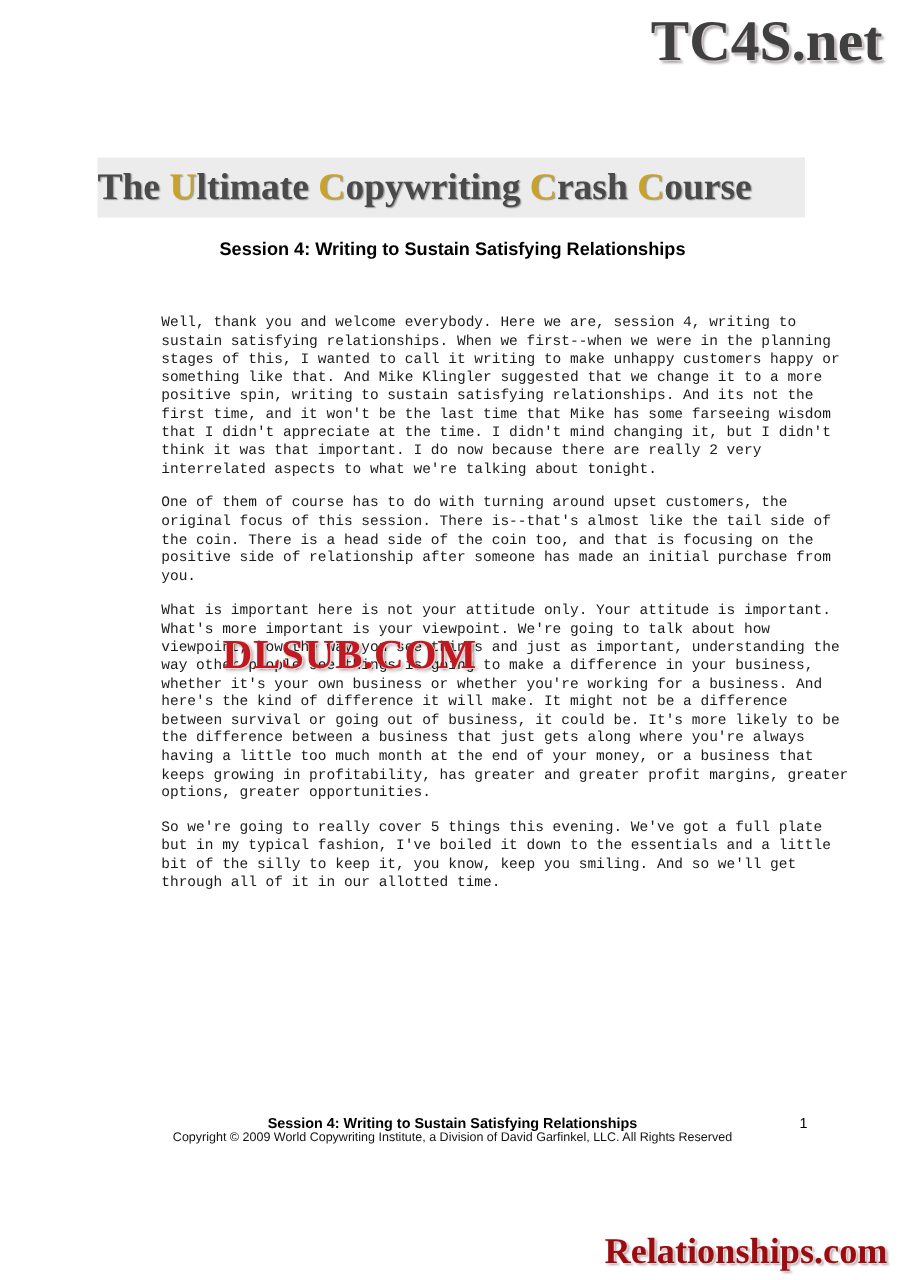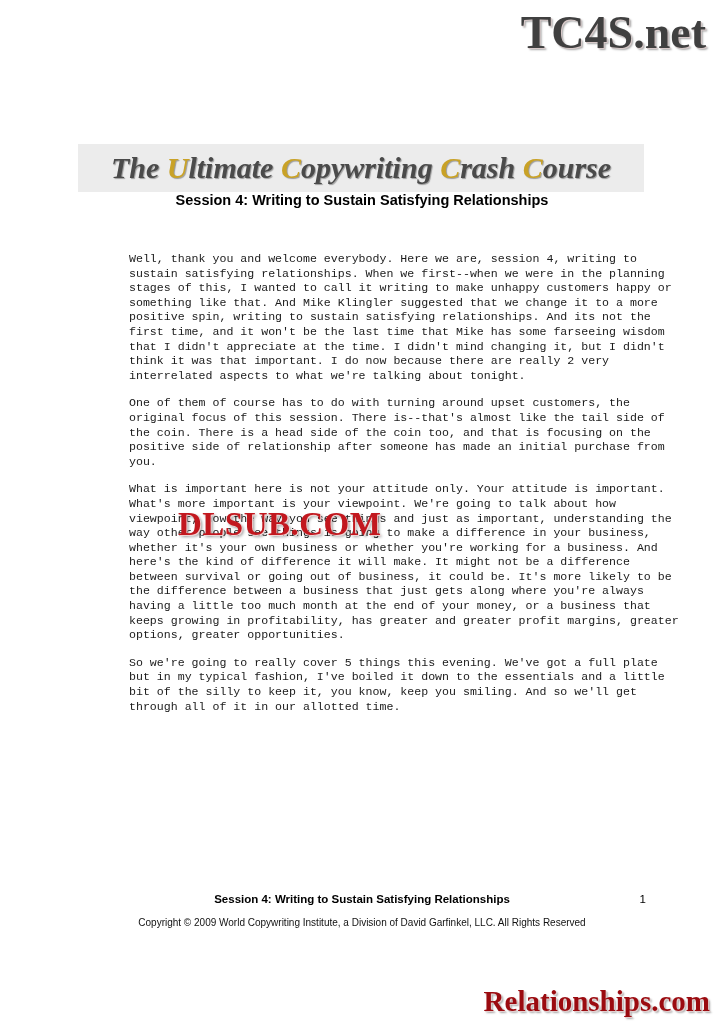--- a/index.html
+++ b/index.html
@@ -54,28 +54,26 @@
     position: absolute;
     left: 0;
     top: 0;
     width: 724px;
     height: 1024px;
   }
 
   .title-band {
     position: absolute;
     left: 78px;
-    top: 144px;
+    top: 126px;
     width: 566px;
     height: 48px;
     background: #ececec;
     display: flex;
     align-items: center;
-    justify-content: center;
-    font-style: italic;
   }
   .title-band .t {
     font-family: "Liberation Serif", serif;
     font-weight: bold;
     font-size: 30px;
     white-space: nowrap;
     color: #4a4a4a;
     text-shadow: 1px 1px 1px rgba(0,0,0,0.35);
   }
   .title-band .cap {
@@ -118,21 +116,21 @@
     width: 724px;
     text-align: center;
   }
   .footer .f-title {
     font-family: "Liberation Sans", sans-serif;
     font-weight: bold;
     font-size: 11.5px;
     color: #000;
   }
   .footer .f-copy {
-    margin-top: 12px;
+    margin-top: 0;
     font-family: "Liberation Sans", sans-serif;
     font-size: 10px;
     color: #111;
   }
   .page-number {
     position: absolute;
     right: 78px;
     top: 893px;
     font-family: "Liberation Sans", sans-serif;
     font-size: 11.5px;

